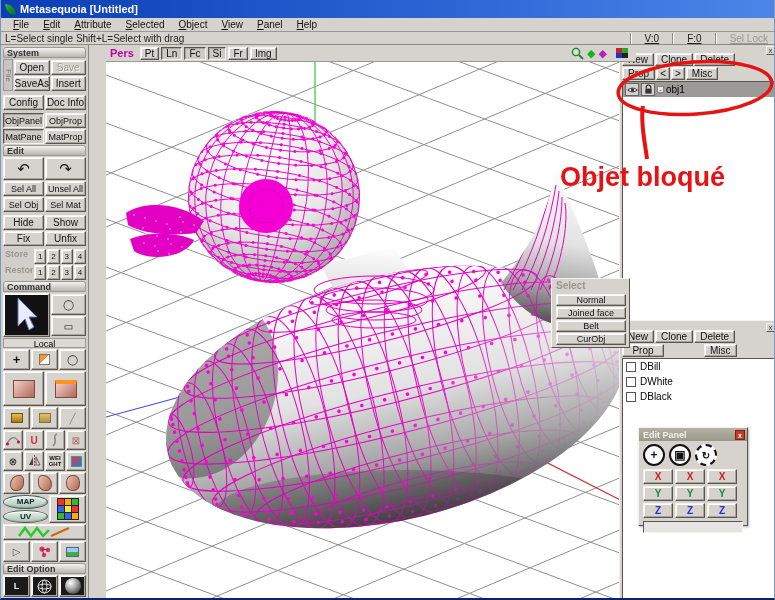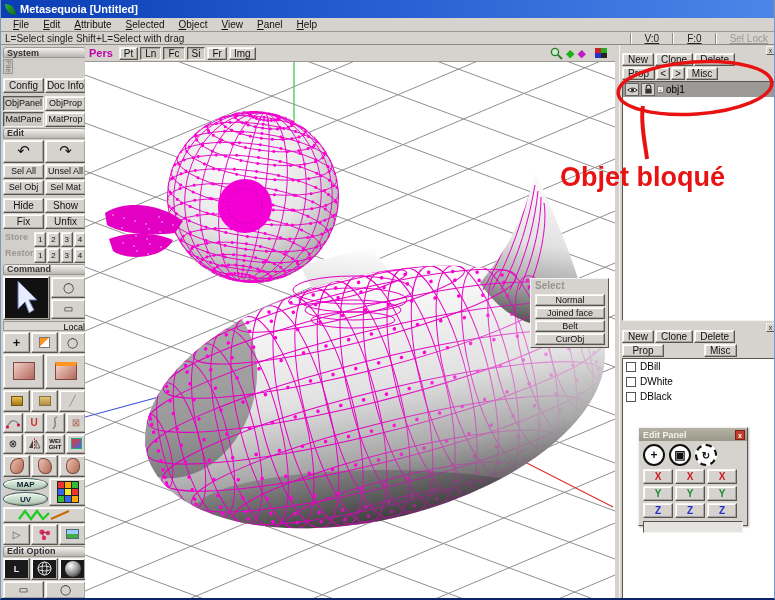--- a/index.html
+++ b/index.html
@@ -42,33 +42,33 @@
   .row .b { flex:1; height:15px; }
   .filewrap { display:flex; gap:1px; margin-top:1px; }
   .filetab { width:10px; font-size:8px; color:#7c7a74; writing-mode:vertical-lr; text-align:center;
     background:#c9c6c1; border:1px solid #9b9890; }
   .filecol { flex:1; }
   .mini { font-size:8px; width:12px; height:12px; flex:none; }
   .lblmini { font-size:9px; color:#9a978f; width:30px; text-align:left; padding-left:2px;font-weight:bold; }
   .icon-row .b { height:22px; font-size:12px; }
   .arrowblock { display:flex; gap:1px; margin-top:1px; }
   .bigarrow { width:47px; height:44px; background:#111; }
-  .localbar { height:10px; font-size:9px; text-align:right; background:#dcd9d4; border:1px solid #9b9890; margin-top:1px; }
+  .localbar { height:10px; font-size:9px; text-align:center; background:#dcd9d4; border:1px solid #9b9890; margin-top:1px; }
   .cube { width:22px; height:18px; background:linear-gradient(135deg,#f2cfc6,#b2685c); border:1px solid #7c4a42; }
   .cube.sel { border-top:4px solid #ff9422; }
   .gold { width:12px; height:10px; background:linear-gradient(#e8c050,#a87818); border:1px solid #6e5210; }
   .oval { border-radius:50%; font-size:8px; font-weight:bold; color:#123; height:12px;
     background:linear-gradient(#eaf4ec,#a9c4ae); border:1px solid #44605a; }
   .rubik { display:grid; grid-template-columns:repeat(3,6px); grid-auto-rows:6px; gap:1px; background:#222; padding:1px; }
   .dark { background:#1a1a1a; color:#eee; }
   .sphere-shade { width:16px; height:16px; border-radius:50%; background:radial-gradient(circle at 35% 30%,#fff,#888 55%,#111 95%); }
   .bend { width:14px; height:16px; background:linear-gradient(120deg,#eec2b4,#b06a52); border:1px solid #7c4a42; border-radius:60% 30% 50% 40%; }
 
   
-  .viewport { position:absolute; left:84px; top:45px; width:530px; height:555px; background:#fff; overflow:hidden; }
+  .viewport { position:absolute; left:105px; top:45px; width:530px; height:555px; background:#fff; overflow:hidden; }
   .vp-tabs { position:absolute; left:0; top:0; width:530px; height:17px; background:#d6d3ce;
     border-bottom:1px solid #9b9890; display:flex; align-items:center; gap:2px; padding-left:4px; z-index:5; }
   .pers { color:#c000a8; font-weight:bold; font-size:11px; margin-right:4px; }
   .vp-tabs .b { height:13px; padding:0 4px; }
   .vp-icons { margin-left:auto; display:flex; align-items:center; gap:3px; padding-right:8px; }
   .diamond { font-size:11px; line-height:11px; }
   .colorgrid { display:grid; grid-template-columns:6px 6px; grid-auto-rows:5px; }
   #scene { position:absolute; left:0; top:0; }
 
   .select-popup { position:absolute; left:445px; top:233px; width:79px; height:70px; background:#d6d3ce;
@@ -140,20 +140,30 @@
     <span class="stat">F:0</span>
     <span class="sep"></span>
     <span class="stat dim">Sel Lock</span>
   </span>
 </div>
 
 <div class="sidebar">
   <div class="hdr">System</div>
   <div class="filewrap">
     <div class="filetab">File</div>
+    <div class="filecol">
+      <div class="row">
+          <div class="b">Open</div>
+        <div class="b dis">Save</div>
+        </div>
+      <div class="row">
+          <div class="b">SaveAs</div>
+        <div class="b">Insert</div>
+        </div>
+    </div>
   </div>
   <div class="row" style="margin-top:4px">
       <div class="b">Config</div>
     <div class="b">Doc Info</div>
     </div>
   <div class="row" style="margin-top:3px">
       <div class="b on" style="font-size:9px">ObjPanel</div>
     <div class="b" style="font-size:9px">ObjProp</div>
     </div>
   <div class="row">

